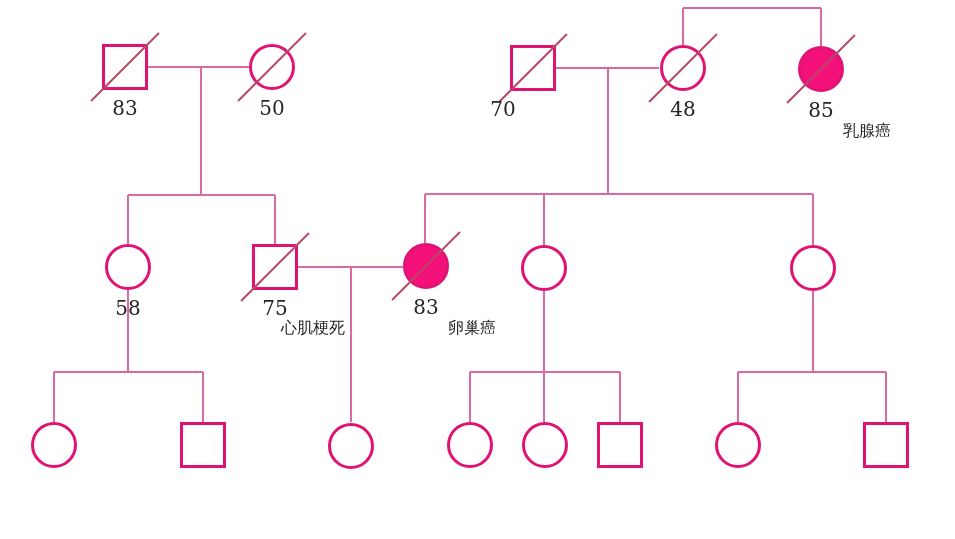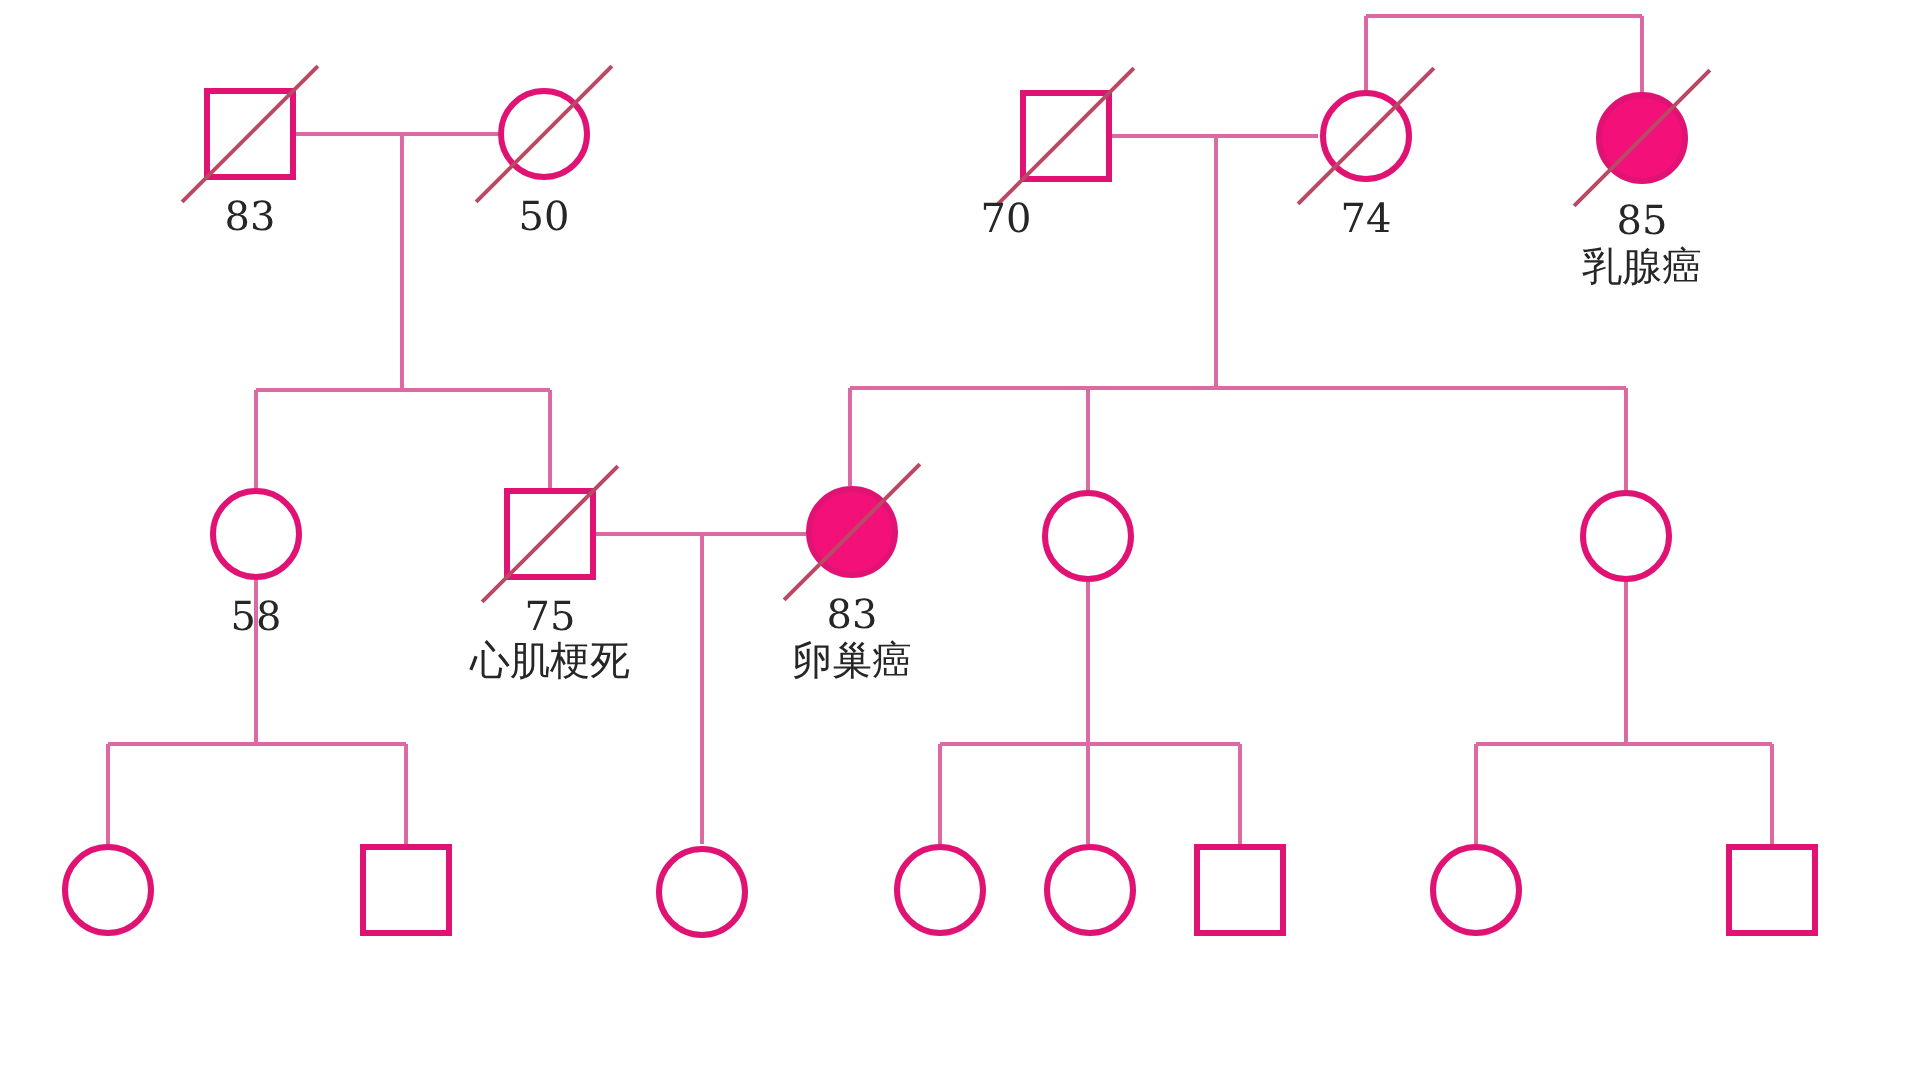--- a/index.html
+++ b/index.html
@@ -38,22 +38,22 @@
     position: absolute;
     width: 80px;
     text-align: center;
     font-size: 20px;
     color: #262626;
     line-height: 1;
   }
   .condition-label {
     position: absolute;
     width: 140px;
-    text-align: center;
-    font-size: 20px;
+    text-align: right;
+    font-size: 16px;
     color: #262626;
     line-height: 1;
   }
   .diagram-title {
     position: absolute;
     left: 0;
     top: 486px;
     width: 100%;
     text-align: center;
     font-size: 25px;
@@ -98,21 +98,21 @@
     <div class="slash" style="left: 77px; top: 66px; width: 96px;"></div>
     <div class="age-label" style="left: 85px; top: 98px;">83</div>
     <div class="shape circle" style="left: 249px; top: 44px; width: 46px; height: 46px;"></div>
     <div class="slash" style="left: 224px; top: 66px; width: 96px;"></div>
     <div class="age-label" style="left: 232px; top: 98px;">50</div>
     <div class="shape square" style="left: 510px; top: 45px; width: 46px; height: 46px;"></div>
     <div class="slash" style="left: 485px; top: 67px; width: 96px;"></div>
     <div class="age-label" style="left: 463px; top: 99px;">70</div>
     <div class="shape circle" style="left: 660px; top: 45px; width: 46px; height: 46px;"></div>
     <div class="slash" style="left: 635px; top: 67px; width: 96px;"></div>
-    <div class="age-label" style="left: 643px; top: 99px;">74</div>
+    <div class="age-label" style="left: 643px; top: 99px;">48</div>
     <div class="shape circle filled" style="left: 798px; top: 46px; width: 46px; height: 46px;"></div>
     <div class="slash" style="left: 773px; top: 68px; width: 96px;"></div>
     <div class="age-label" style="left: 781px; top: 100px;">85</div>
     <div class="condition-label" style="left: 751px; top: 123px;">乳腺癌</div>
     <div class="shape circle" style="left: 105px; top: 244px; width: 46px; height: 46px;"></div>
     <div class="age-label" style="left: 88px; top: 298px;">58</div>
     <div class="shape square" style="left: 252px; top: 244px; width: 46px; height: 46px;"></div>
     <div class="slash" style="left: 227px; top: 266px; width: 96px;"></div>
     <div class="age-label" style="left: 235px; top: 298px;">75</div>
     <div class="condition-label" style="left: 205px; top: 320px;">心肌梗死</div>

